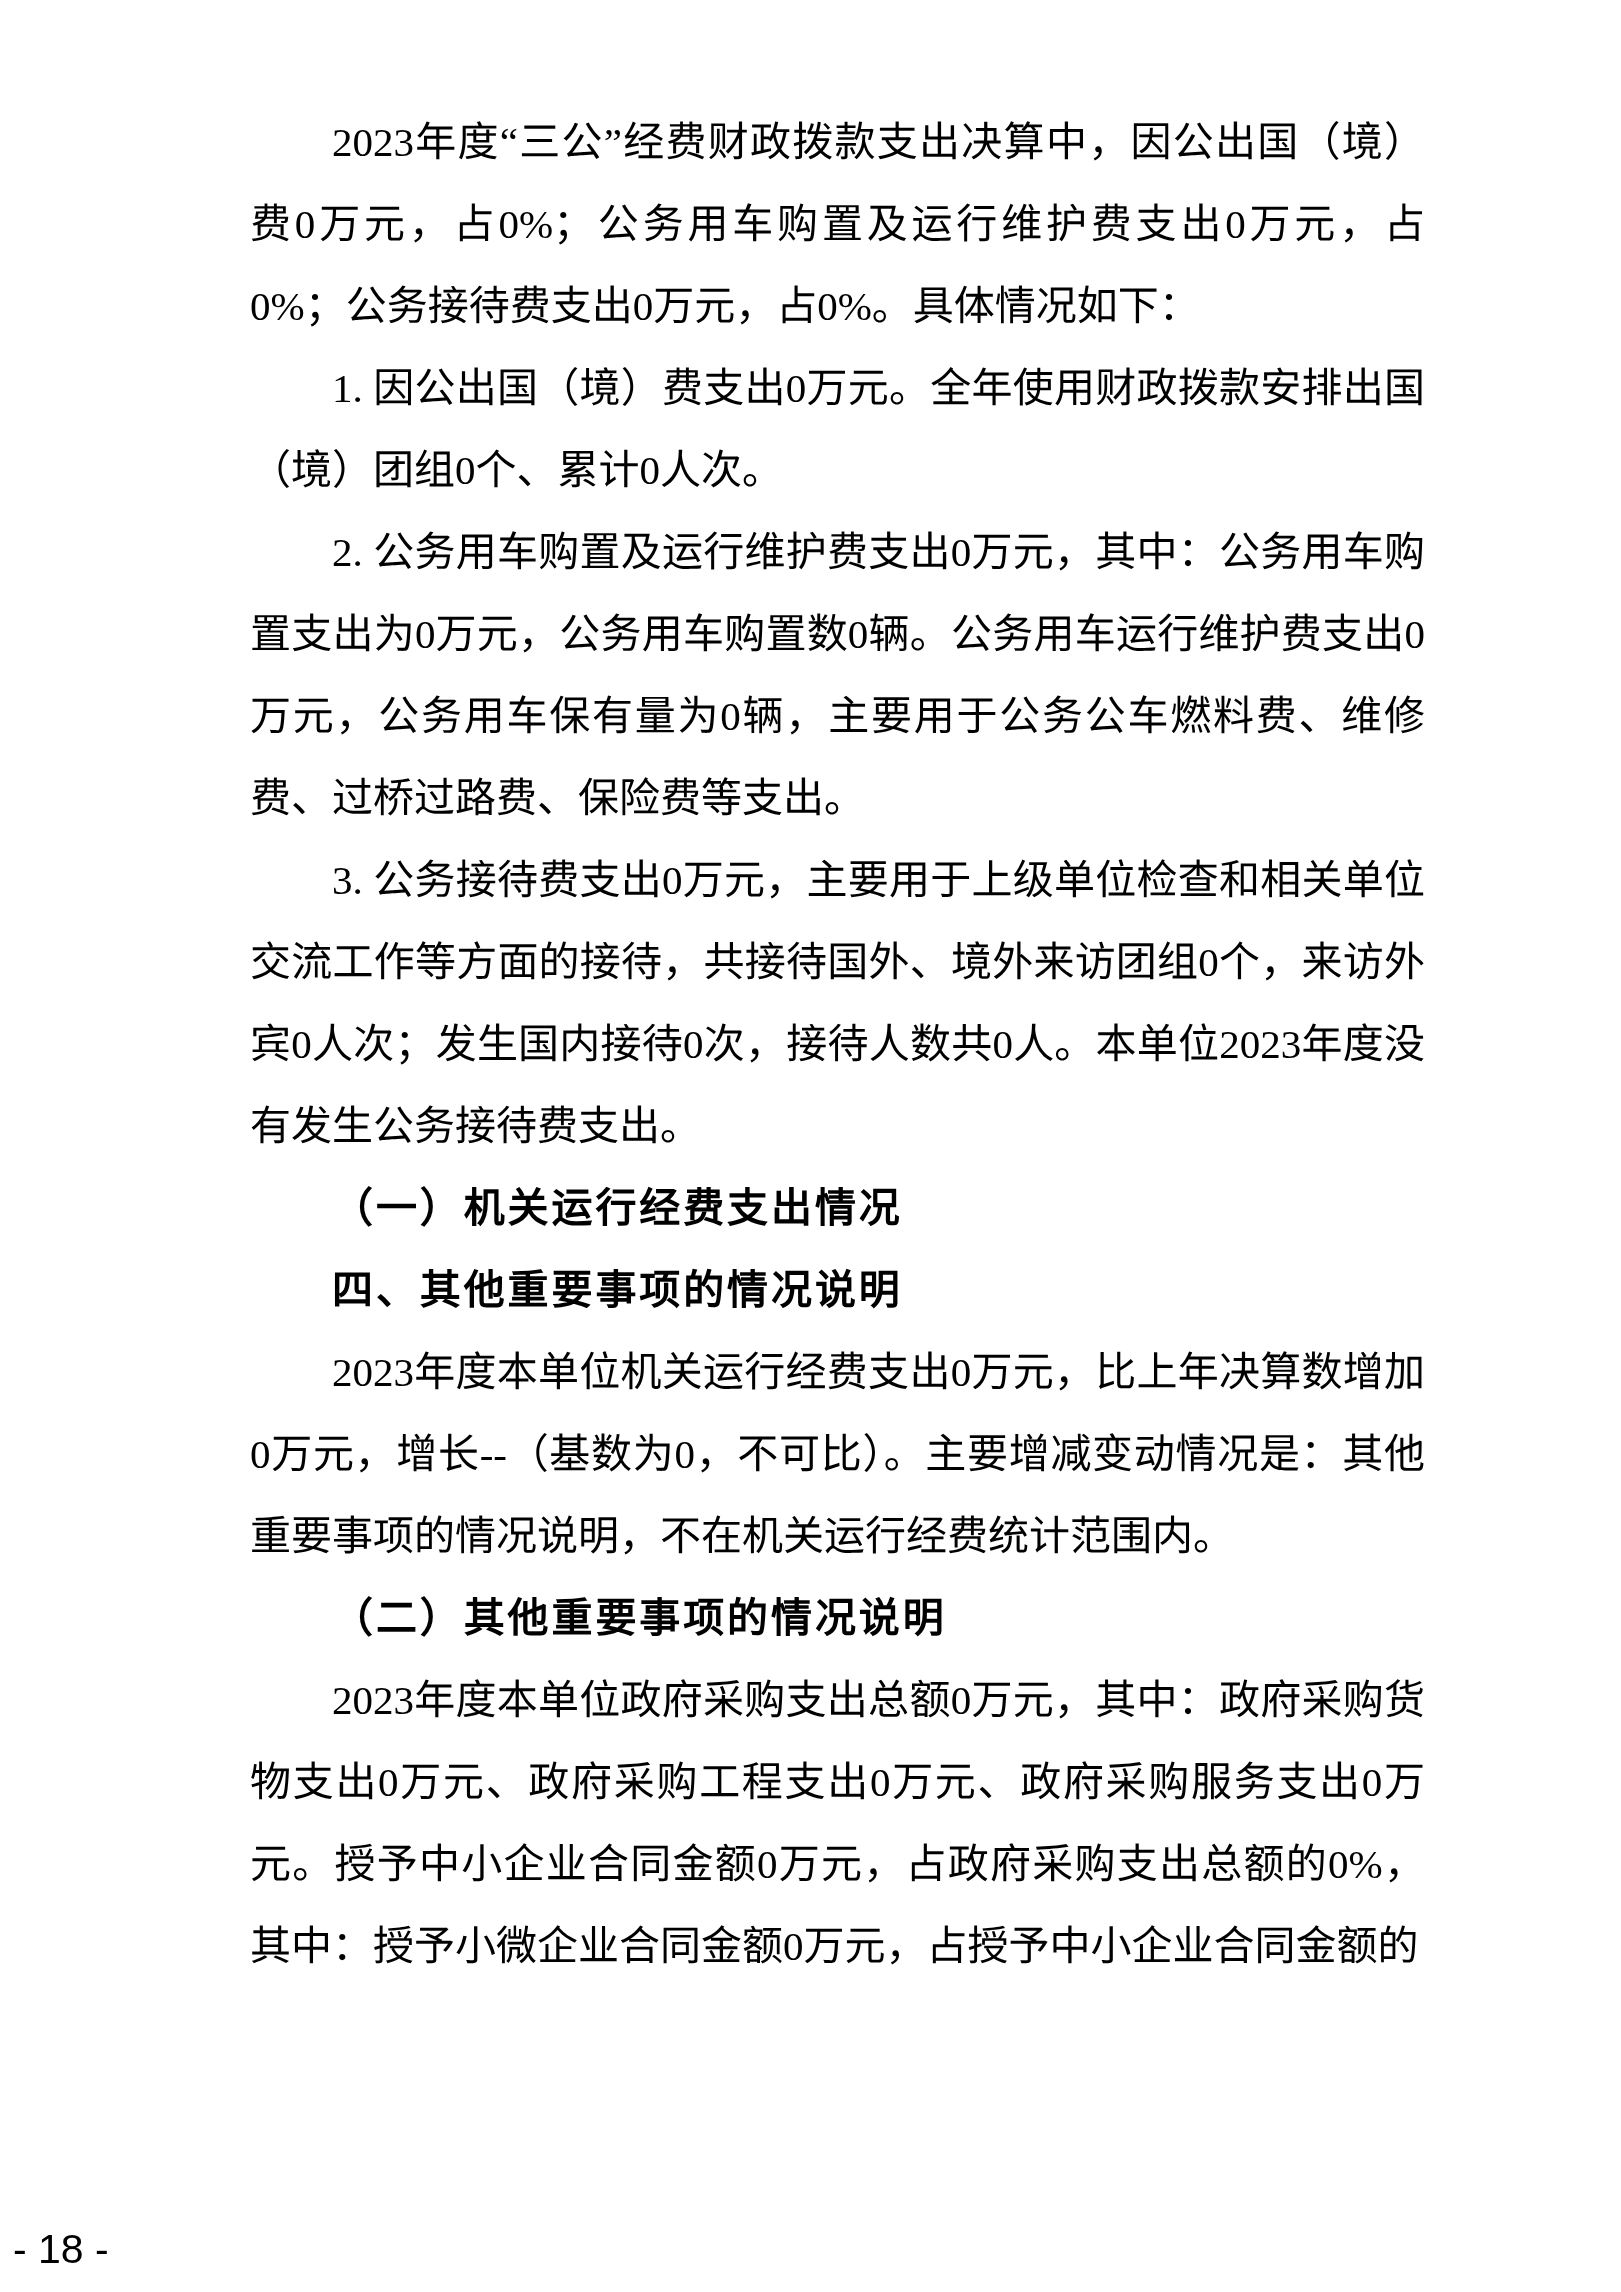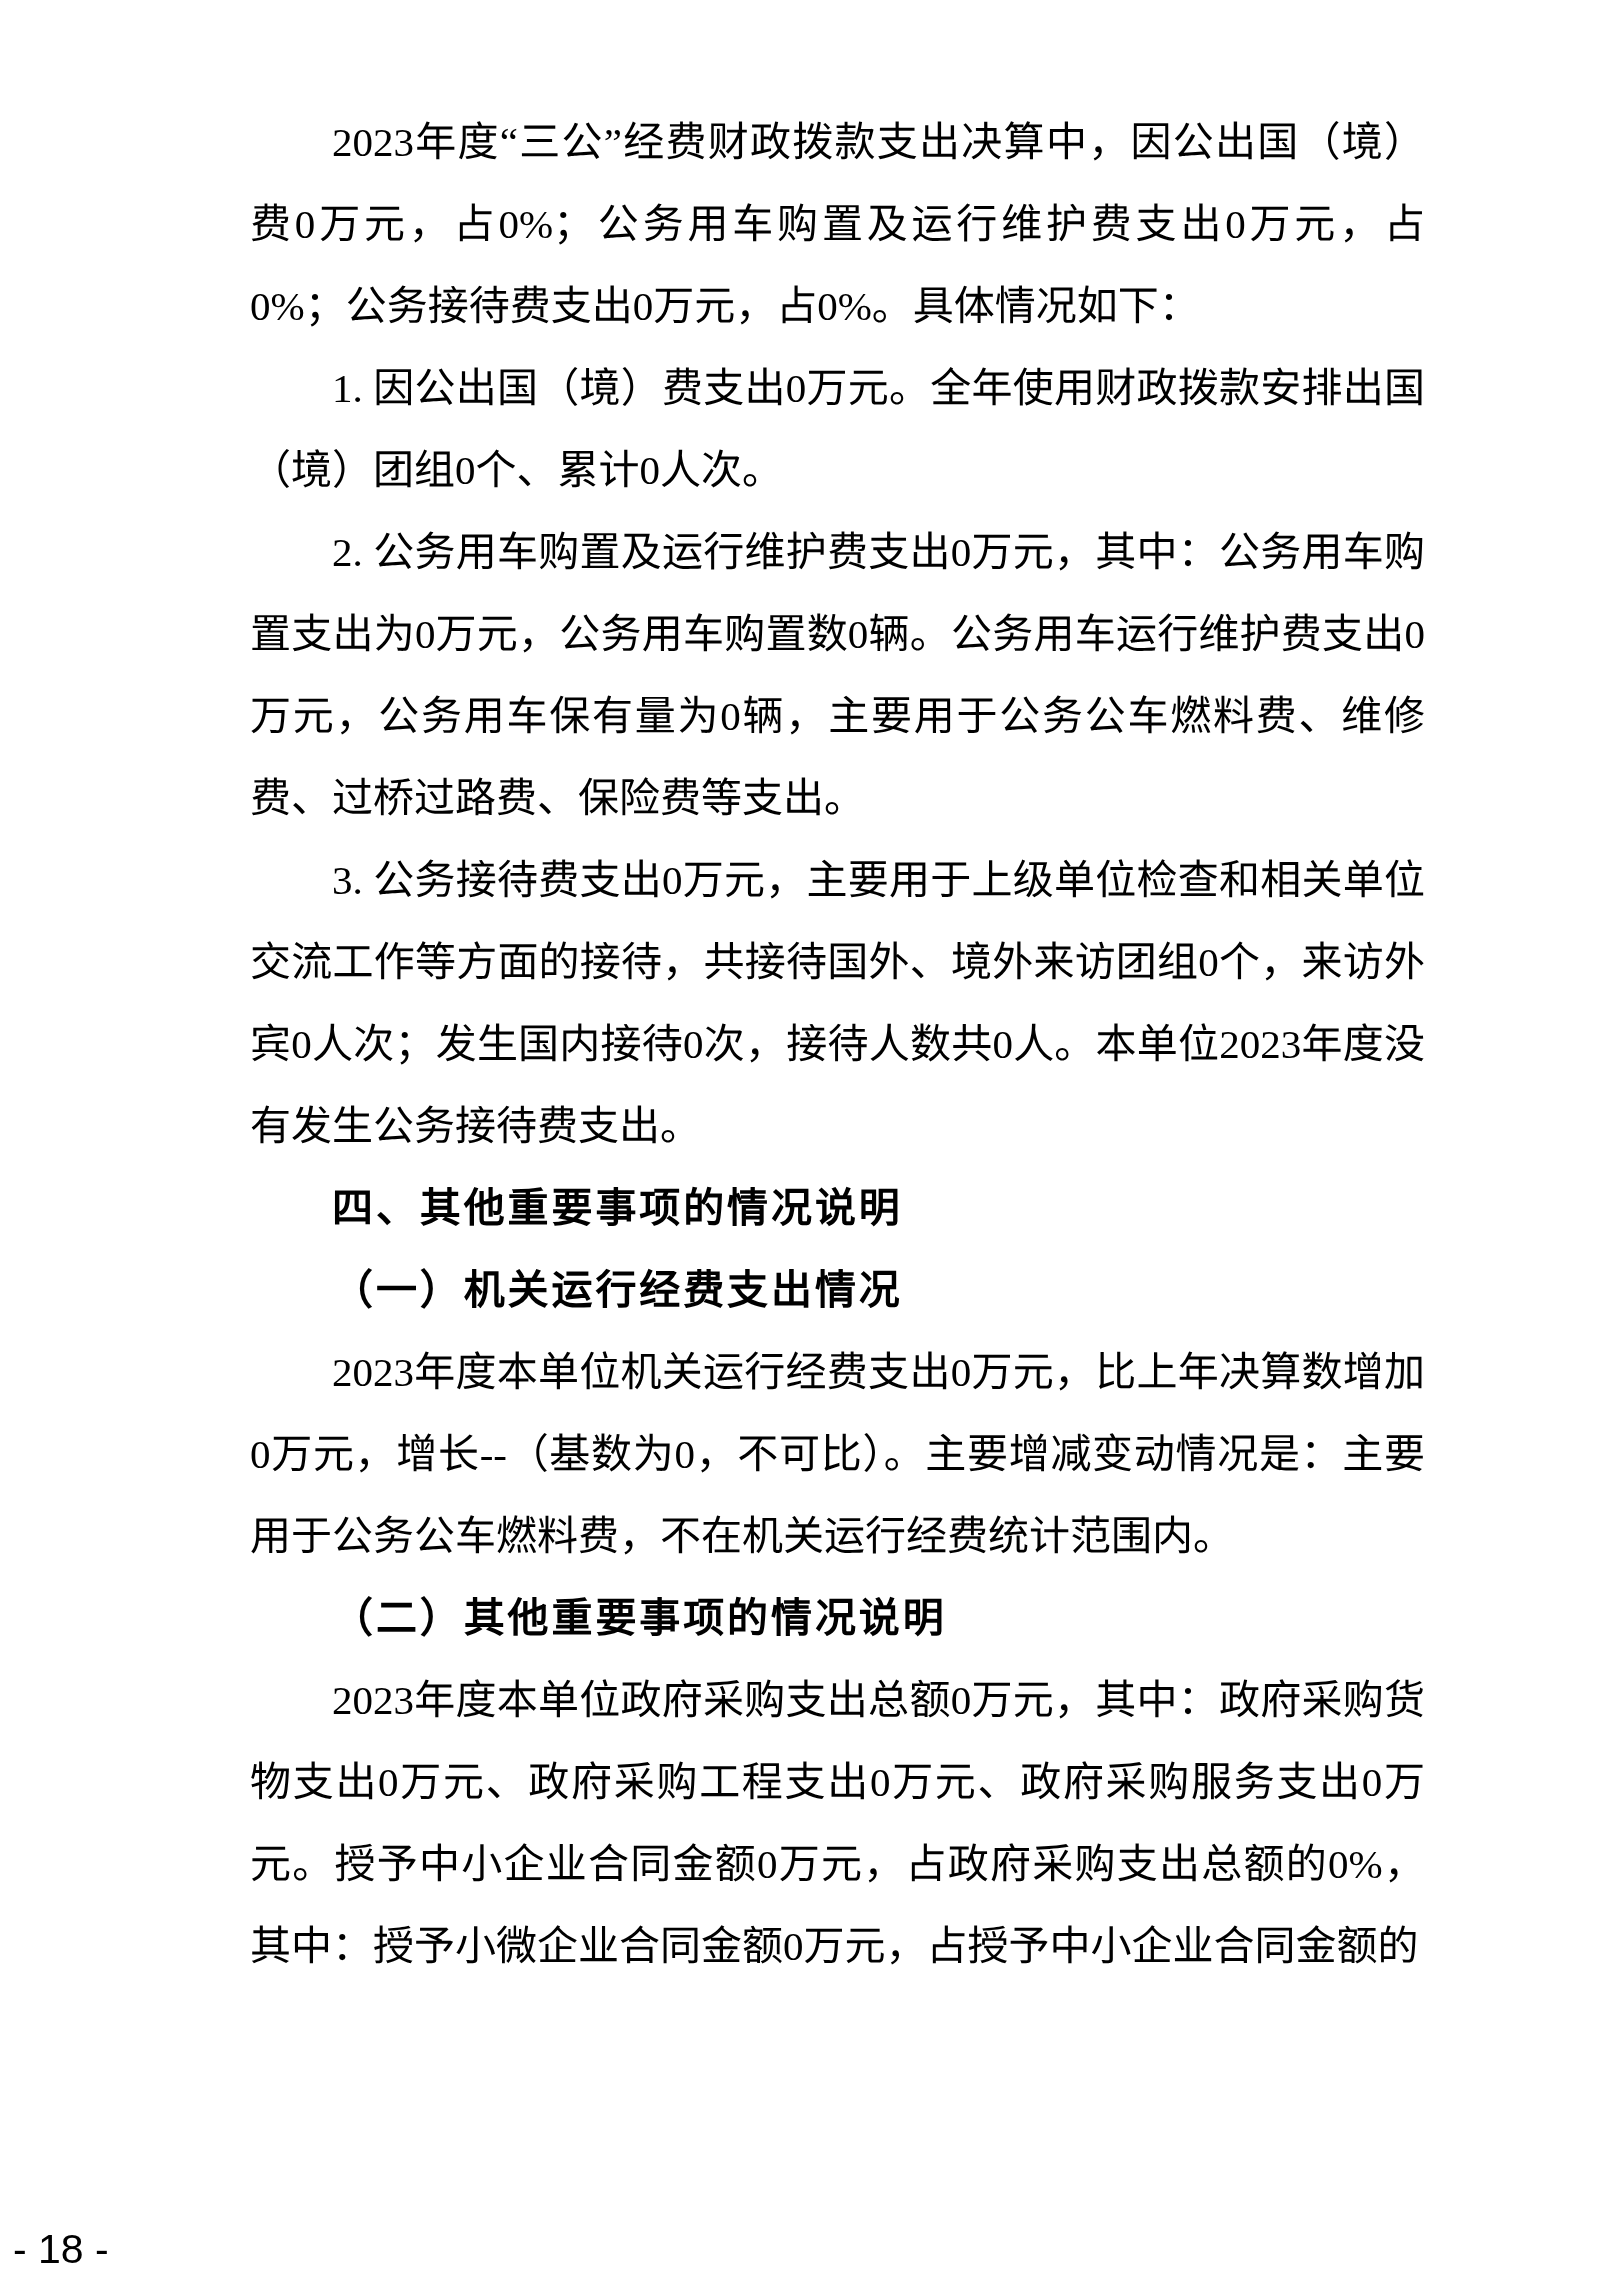--- a/index.html
+++ b/index.html
@@ -58,23 +58,23 @@
 </style>
 </head>
 <body style="background: rgb(255, 255, 255);">
 
 <div class="page" style="background: rgb(255, 255, 255); color: rgb(0, 0, 0);">
   <div class="content">
     <p class="para">2023年度“三公”经费财政拨款支出决算中，因公出国（境）费0万元，占0%；公务用车购置及运行维护费支出0万元，占0%；公务接待费支出0万元，占0%。具体情况如下：</p>
     <p class="para">1. 因公出国（境）费支出0万元。全年使用财政拨款安排出国（境）团组0个、累计0人次。</p>
     <p class="para">2. 公务用车购置及运行维护费支出0万元，其中：公务用车购置支出为0万元，公务用车购置数0辆。公务用车运行维护费支出0万元，公务用车保有量为0辆，主要用于公务公车燃料费、维修费、过桥过路费、保险费等支出。</p>
     <p class="para">3. 公务接待费支出0万元，主要用于上级单位检查和相关单位交流工作等方面的接待，共接待国外、境外来访团组0个，来访外宾0人次；发生国内接待0次，接待人数共0人。本单位2023年度没有发生公务接待费支出。</p>
+    <p class="heading">（一）机关运行经费支出情况</p>
     <p class="heading">四、其他重要事项的情况说明</p>
-    <p class="heading">（一）机关运行经费支出情况</p>
-    <p class="para">2023年度本单位机关运行经费支出0万元，比上年决算数增加0万元，增长--（基数为0，不可比）。主要增减变动情况是：主要用于公务公车燃料费，不在机关运行经费统计范围内。</p>
+    <p class="para">2023年度本单位机关运行经费支出0万元，比上年决算数增加0万元，增长--（基数为0，不可比）。主要增减变动情况是：其他重要事项的情况说明，不在机关运行经费统计范围内。</p>
     <p class="heading">（二）其他重要事项的情况说明</p>
     <p class="para">2023年度本单位政府采购支出总额0万元，其中：政府采购货物支出0万元、政府采购工程支出0万元、政府采购服务支出0万元。授予中小企业合同金额0万元，占政府采购支出总额的0%，其中：授予小微企业合同金额0万元，占授予中小企业合同金额的</p>
   </div>
   <div class="footer">
     <span>- 18 -</span>
   </div>
 </div>
 
 
 </body></html>

